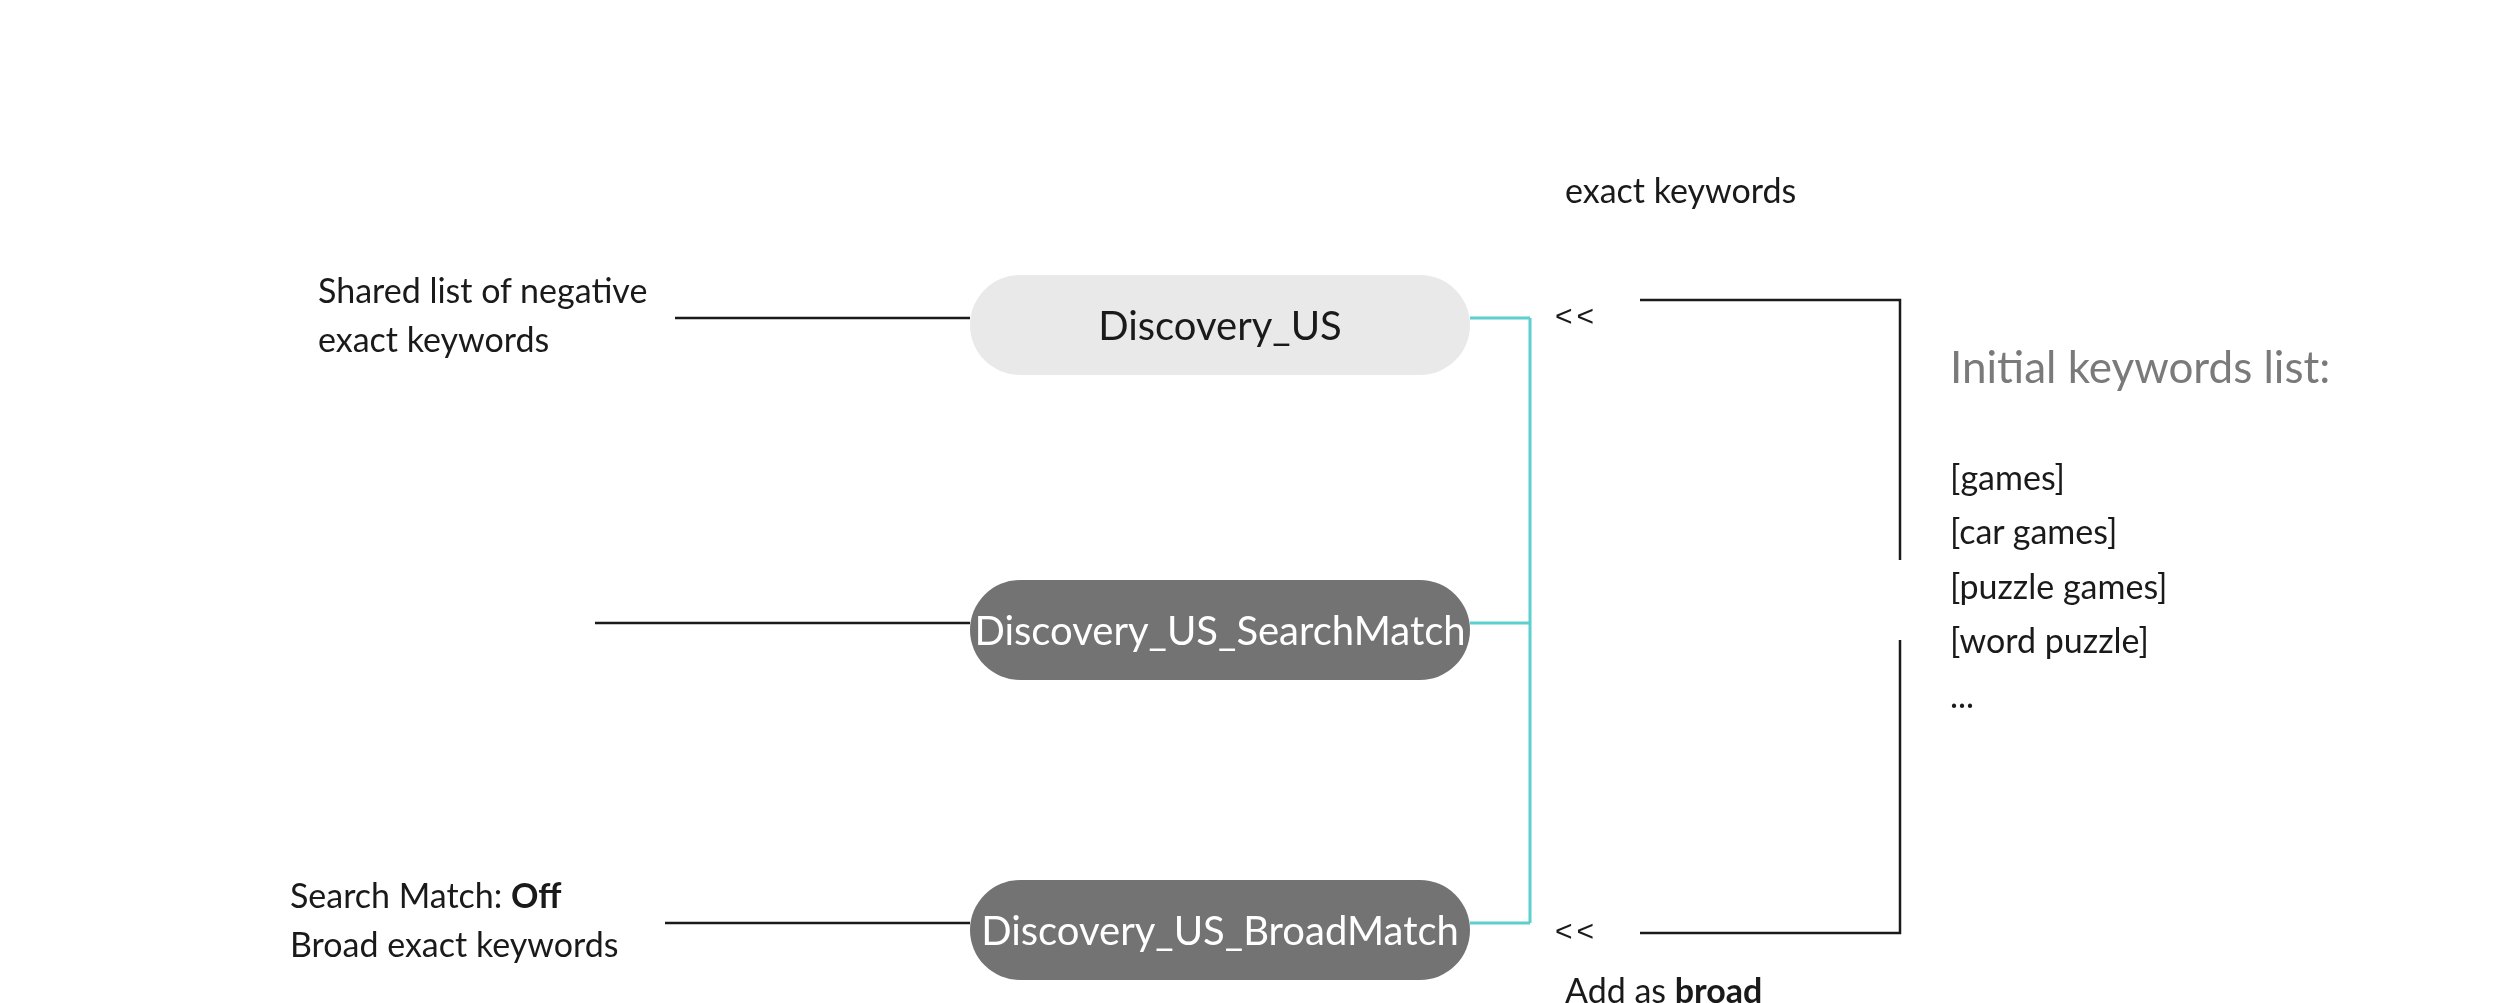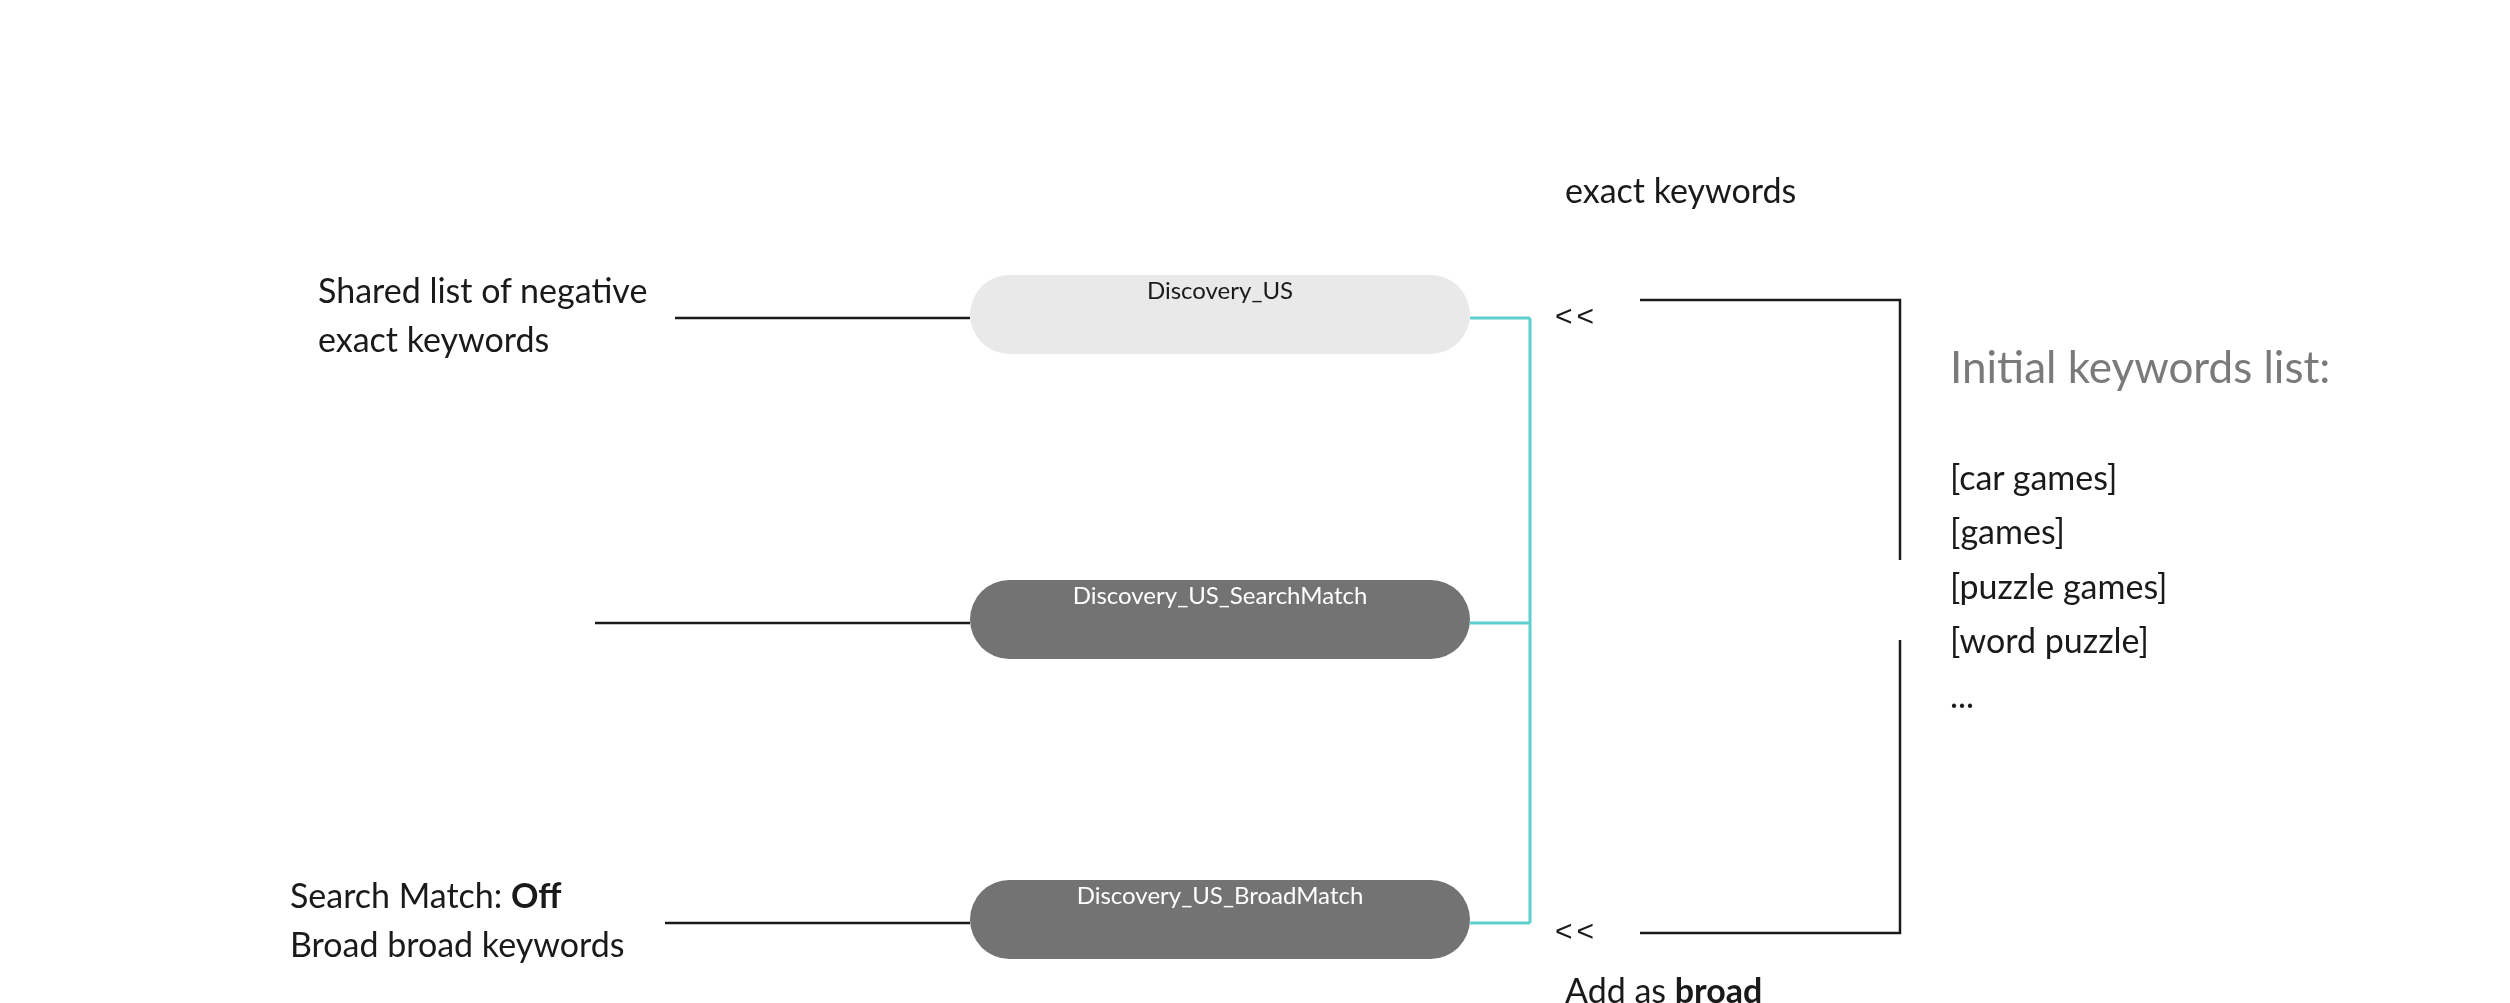--- a/index.html
+++ b/index.html
@@ -1,20 +1,20 @@
 <!DOCTYPE html>
 <html><head>
 <meta charset="utf-8">
 <style>
   * { box-sizing: border-box; margin: 0; padding: 0; }
   html, body { width: 2510px; height: 1003px; background: #fff; font-family: "Lato", "Helvetica Neue", Arial, sans-serif; color: #1a1a1a; }
   .stage { position: relative; width: 2510px; height: 1003px; }
   .desc { position: absolute; font-size: 34px; line-height: 1.45; color: #1a1a1a; }
   .desc .line { display: block; white-space: nowrap; }
-  .pill { position: absolute; width: 500px; height: 79px; border-radius: 60px; display: flex; justify-content: center; font-size: 24px; }
+  .pill { position: absolute; width: 500px; height: 100px; border-radius: 60px; display: flex; align-items: center; justify-content: center; font-size: 40px; }
   .pill.light { background: #e9e9e9; color: #1a1a1a; }
   .pill.dark { background: #737373; color: #fff; }
   .annot { position: absolute; font-size: 34px; line-height: 1.45; color: #1a1a1a; }
   .annot .line { display: block; white-space: nowrap; }
   .list-title { position: absolute; font-size: 44px; color: #7a7a7a; }
   .list-items { position: absolute; font-size: 34px; line-height: 1.6; color: #1a1a1a; }
   .list-items span { display: block; }
   svg.overlay { position: absolute; left: 0; top: 0; width: 2510px; height: 1003px; pointer-events: none; }
   .black-line { stroke: #1a1a1a; stroke-width: 2.5; fill: none; }
   .teal-line { stroke: #5bd0ce; stroke-width: 3; fill: none; }
@@ -28,21 +28,21 @@
   <div class="desc" style="left:290px; top:265px;margin-left:28px;">
     <span class="line">Shared list of negative</span>
     <span class="line">exact keywords</span>
   </div>
 
 
   <div class="desc" style="left:290px; top:870px;">
     <span class="line">
       <span>Search Match: </span><strong>Off</strong>
     </span>
-    <span class="line">Broad broad keywords</span>
+    <span class="line">Broad exact keywords</span>
   </div>
 
   <div class="pill light" style="left:970px; top:275px;">
     <span>Discovery_US</span>
   </div>
   <div class="pill dark" style="left:970px; top:580px;">
     <span>Discovery_US_SearchMatch</span>
   </div>
   <div class="pill dark" style="left:970px; top:880px;">
     <span>Discovery_US_BroadMatch</span>
@@ -54,22 +54,22 @@
 
   <div class="annot" style="left:1565px; top:965px;">
     <span class="line">
       <span>Add as </span><strong>broad</strong>
     </span>
 
   </div>
 
   <div class="list-title" style="left:1950px; top:340px;">Initial keywords list:</div>
   <div class="list-items" style="left:1950px; top:450px;">
+    <span>[games]</span>
     <span>[car games]</span>
-    <span>[games]</span>
     <span>[puzzle games]</span>
     <span>[word puzzle]</span>
     <span>...</span>
   </div>
 
   <svg class="overlay" viewBox="0 0 2510 1003">
 
     <line class="black-line" x1="675" y1="318" x2="970" y2="318"></line>
     <line class="black-line" x1="595" y1="623" x2="970" y2="623"></line>
     <line class="black-line" x1="665" y1="923" x2="970" y2="923"></line>

